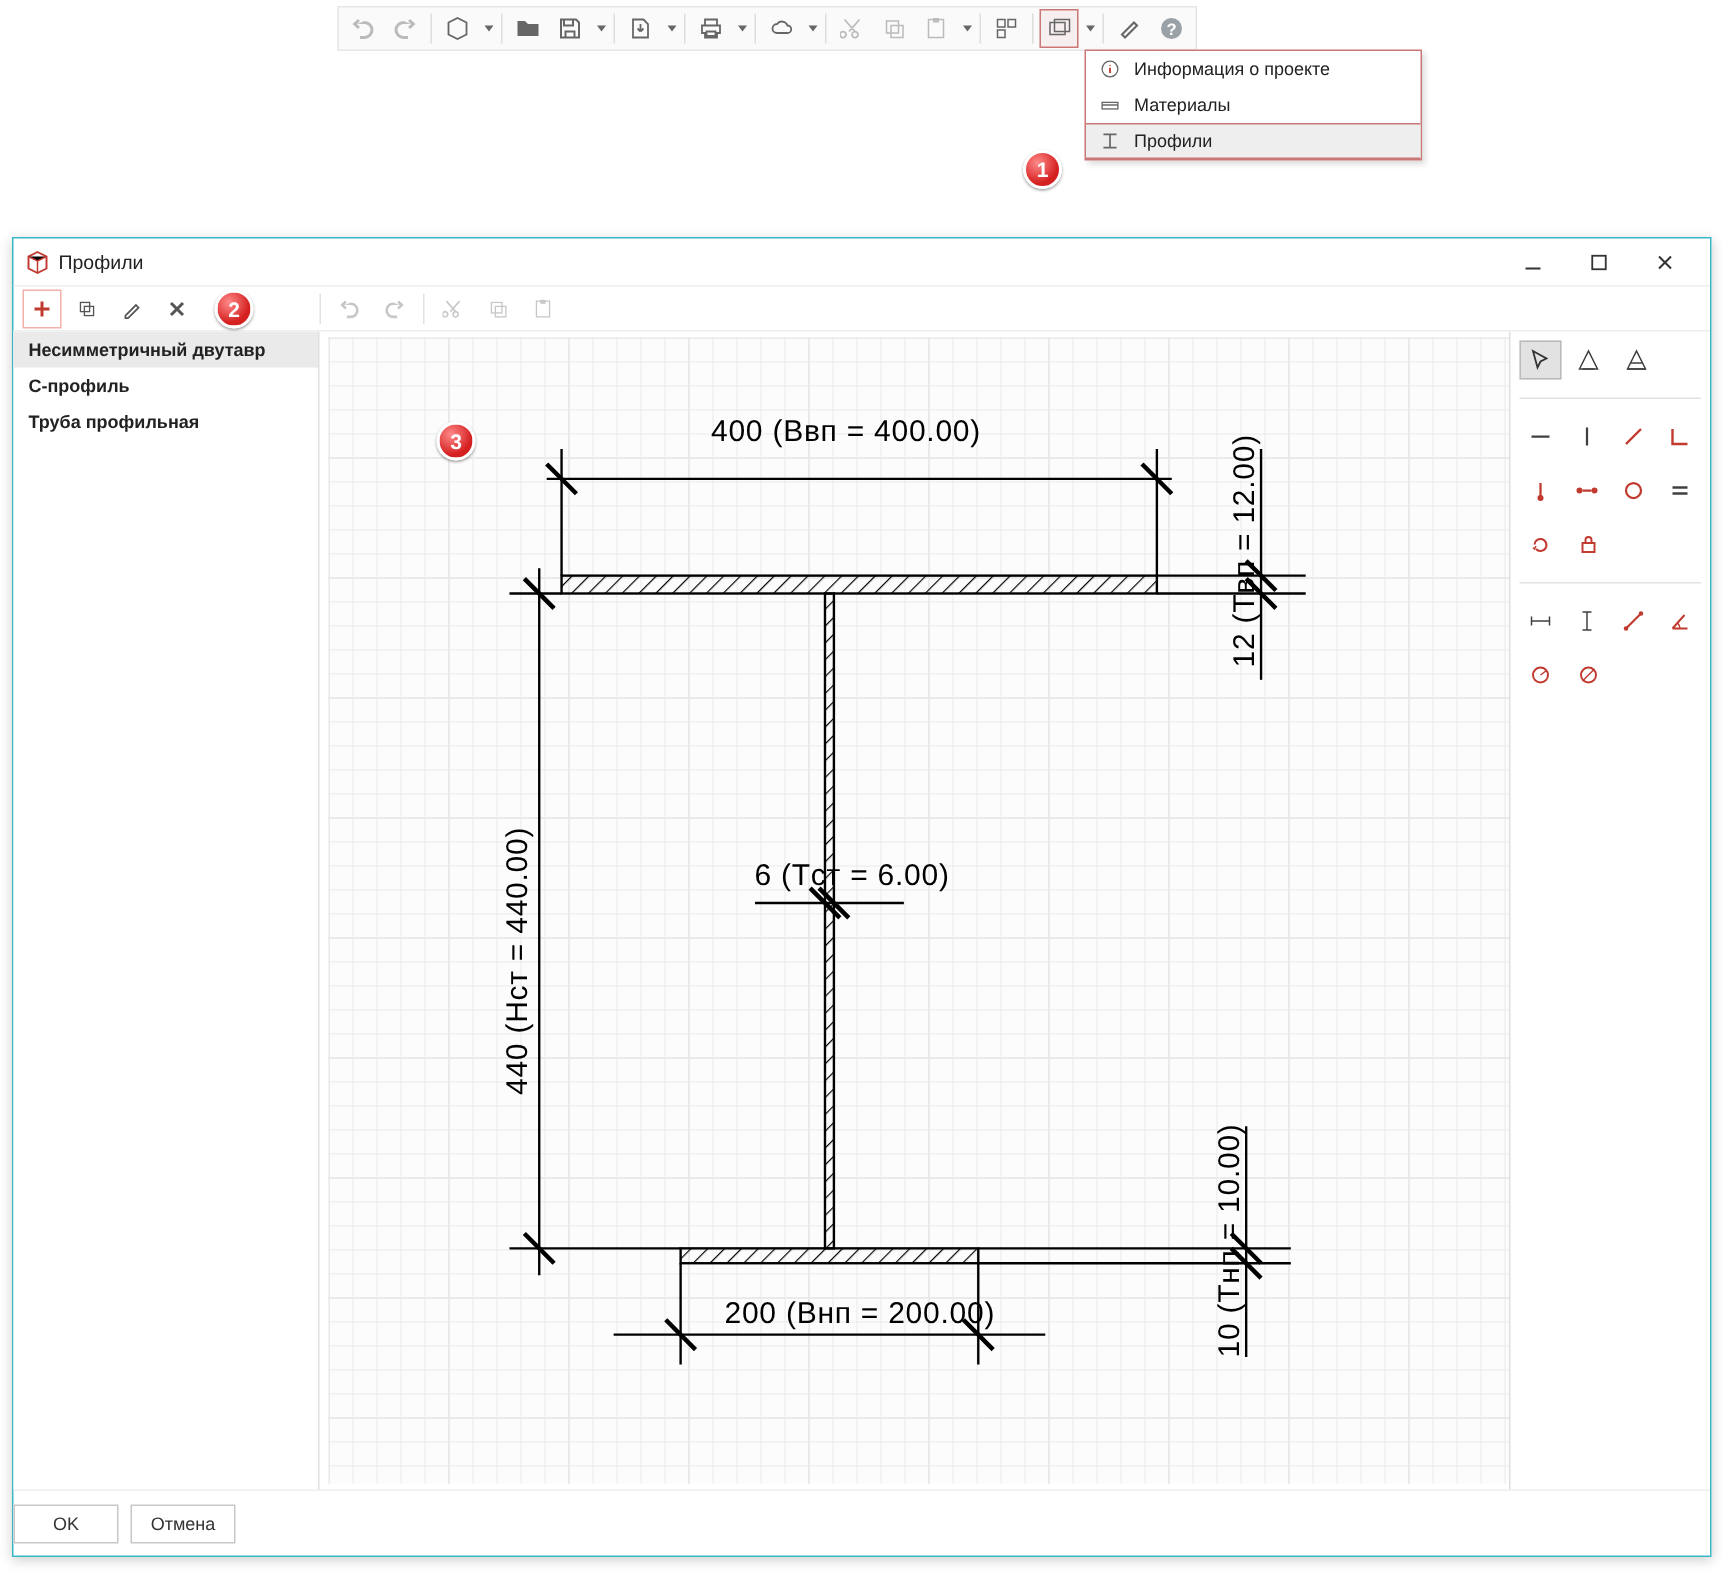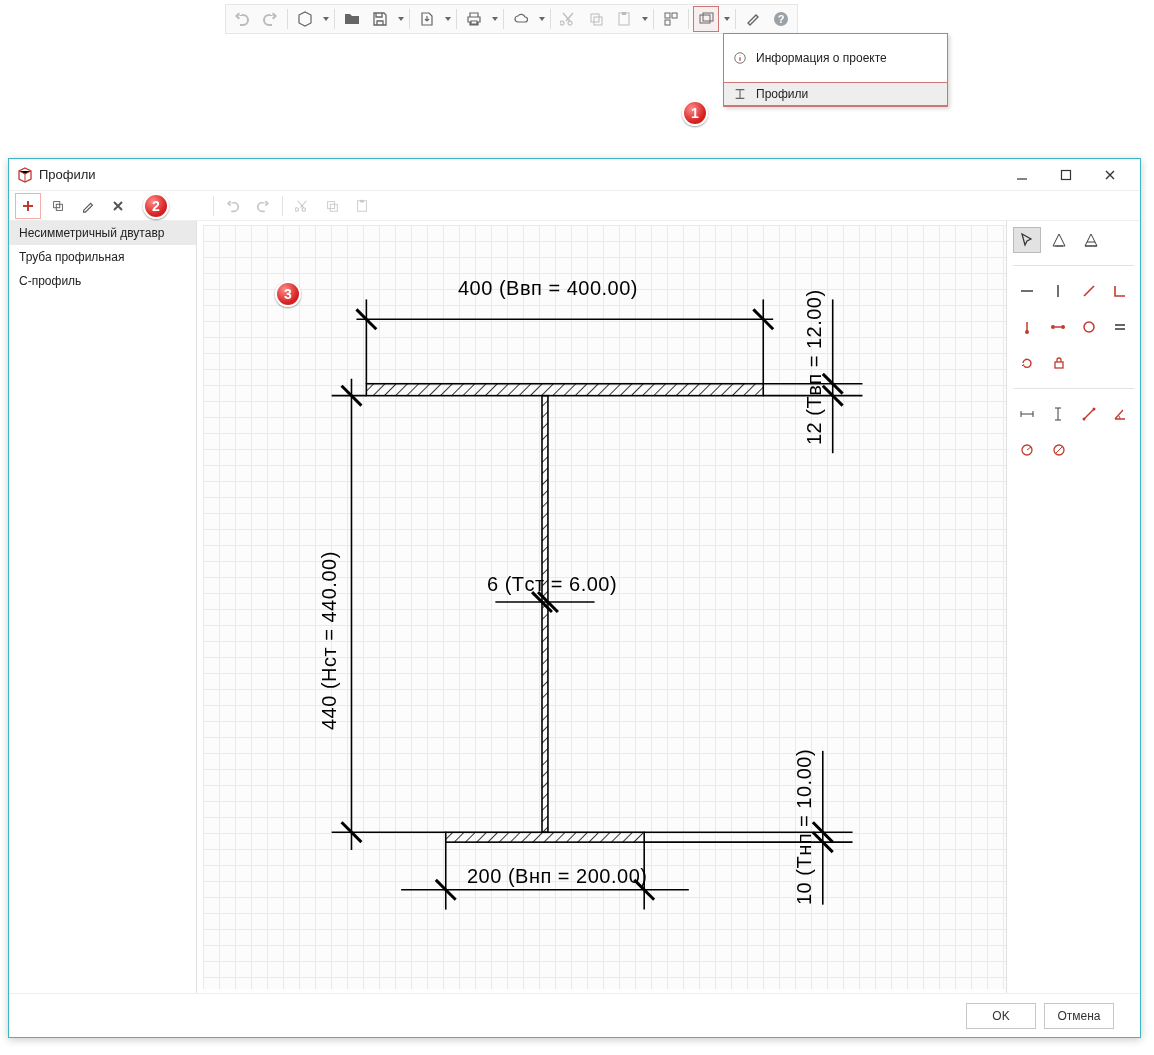--- a/index.html
+++ b/index.html
@@ -58,21 +58,20 @@
     background: #fff;
     border: 1px solid #c77;
     box-shadow: 2px 2px 4px rgba(0,0,0,0.15);
   }
   .dd-item {
     height: 24px;
     display: flex; align-items: center;
     padding: 0 8px;
     gap: 8px;
     color: #222;
-    margin-top: 12px;
   }
   .dd-item.hover {
     background: #eee;
     border-top: 1px solid #c77;
     border-bottom: 1px solid #c77;
     height: 24px;
   }
   .dd-icon {
     width: 16px; height: 16px;
     display: flex; align-items: center; justify-content: center;
@@ -140,23 +139,24 @@
   }
   .dtbtn.red { color: #c13a2f; border: 1px solid #f1b0aa; background:#fff; }
   .dtbtn.disabled { color: #c7c7c7; }
   .dtsep { width: 1px; height: 20px; background: #e2e2e2; margin: 0 4px; }
 
   
   .dialog-body {
     flex: 1; display: flex; min-height: 0;
   }
   .sidebar {
-    width: 188px;
+    width: 204px;
     border-right: 1px solid #e0e0e0;
     background: #fff;
+    font-weight: bold;
   }
   .side-item {
     padding: 5px 10px;
     color: #222;
   }
   .side-item.selected { background: #eaeaea; }
 
   
   .canvas-wrap {
     flex: 1; position: relative;
@@ -194,21 +194,21 @@
     color: #404040;
   }
   .pal-btn.active { background: #e2e2e2; border: 1px solid #bbb; }
   .pal-btn.red { color: #c13a2f; }
   .pal-sep { height: 1px; background: #e2e2e2; margin: 2px 0; }
 
   
   .dialog-footer {
     height: 44px;
     border-top: 1px solid #eee;
-    display: flex; align-items: center; justify-content: flex-end;
+    display: flex; align-items: center; 
     padding-right: 26px;
     gap: 8px;
   }
   .btn {
     min-width: 70px; height: 26px;
     border: 1px solid #c7c7c7;
     background: #fff;
     display: flex; align-items: center; justify-content: center;
     font-size: 12px;
   }
@@ -336,20 +336,29 @@
 
   <div class="dropdown">
     <div class="dd-item">
       <span class="dd-icon">
           <svg width="14" height="14" viewBox="0 0 16 16">
             <circle cx="8" cy="8" r="6" fill="none" stroke="currentColor"></circle>
             <path d="M8 5v.5M8 7v4" stroke="#c13a2f" stroke-width="1.4"></path>
           </svg>
         </span>
       <span>Информация о проекте</span>
+    </div>
+    <div class="dd-item">
+      <span class="dd-icon">
+          <svg width="14" height="14" viewBox="0 0 16 16">
+            <rect x="2" y="6" width="12" height="5" fill="none" stroke="currentColor"></rect>
+            <path d="M2 8h12" stroke="currentColor"></path>
+          </svg>
+        </span>
+      <span>Материалы</span>
     </div>
     <div class="dd-item hover">
       <span class="dd-icon">
           <svg width="14" height="14" viewBox="0 0 16 16">
             <path d="M3 3h10M3 13h10M8 3v10" stroke="currentColor" stroke-width="1.3"></path>
           </svg>
         </span>
       <span>Профили</span>
     </div>
   </div>
@@ -441,24 +450,24 @@
       </div>
   </div>
 
   <div class="dialog-body">
 
     <div class="sidebar">
       <div class="side-item selected">
         <span>Несимметричный двутавр</span>
       </div>
       <div class="side-item">
+        <span>С-профиль</span>
+      </div>
+      <div class="side-item">
         <span>Труба профильная</span>
-      </div>
-      <div class="side-item">
-        <span>С-профиль</span>
       </div>
     </div>
 
     <div class="canvas-wrap">
       <div class="callout" style="top:56px; left:72px;">3</div>
 
       <svg class="canvas-svg" viewBox="0 0 780 770">
         <defs>
           <pattern id="hatch" width="8" height="8" patternUnits="userSpaceOnUse" patternTransform="rotate(45)">
             <line x1="0" y1="0" x2="0" y2="8" stroke="#000" stroke-width="1.6"></line>

